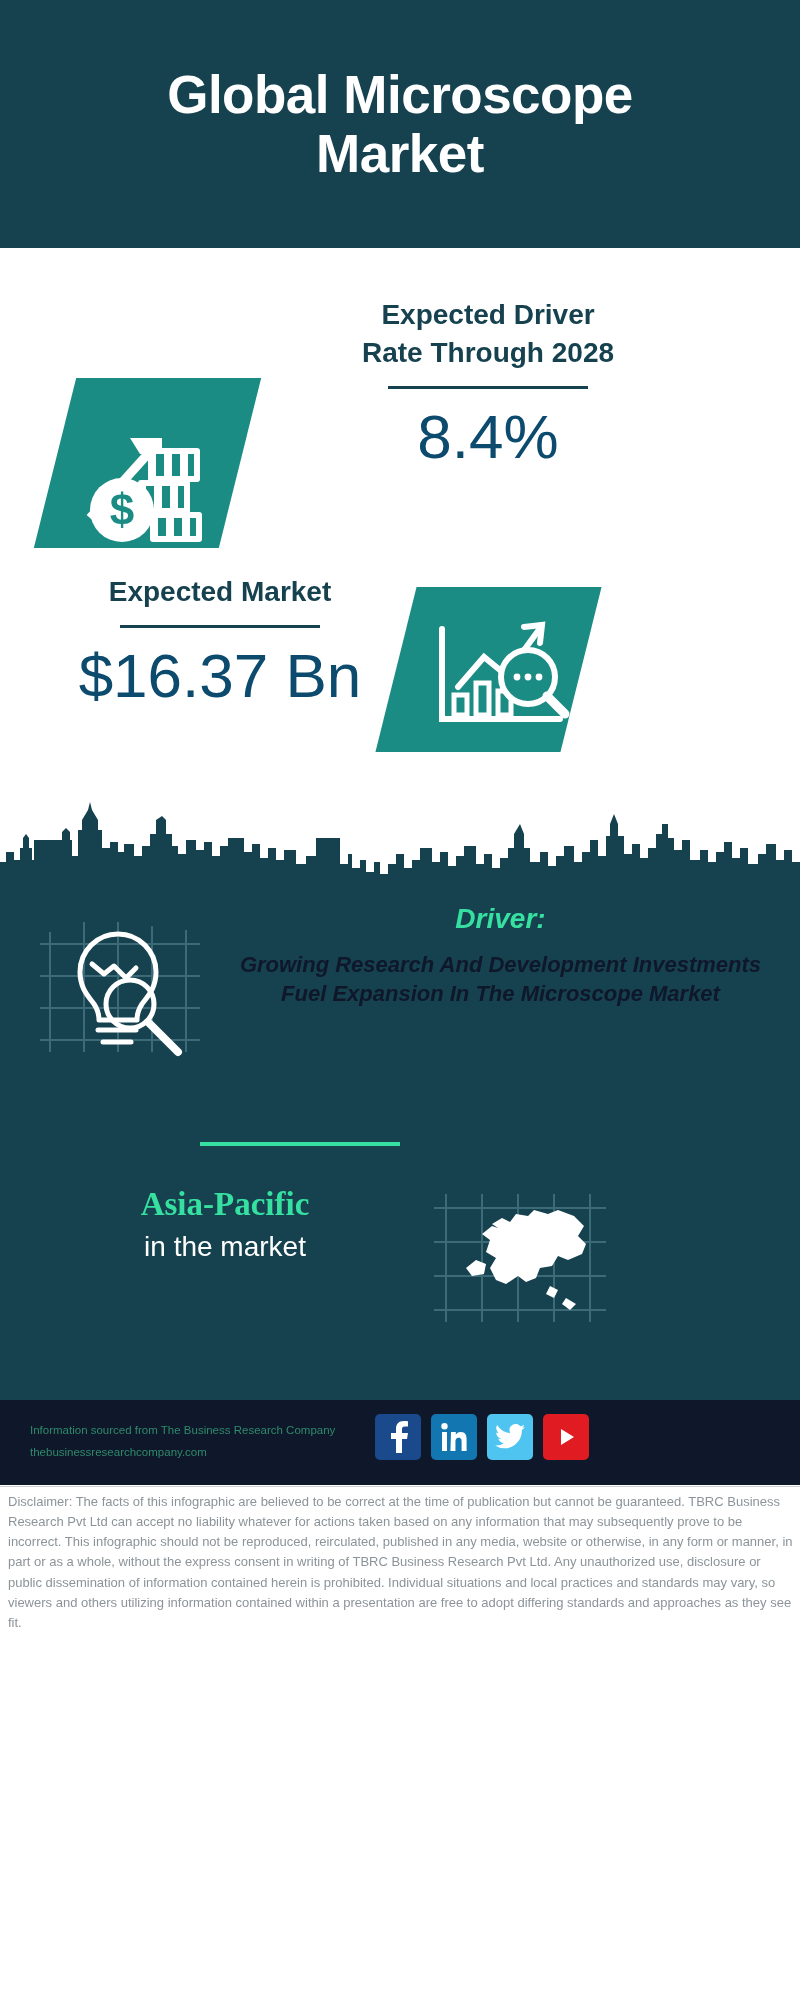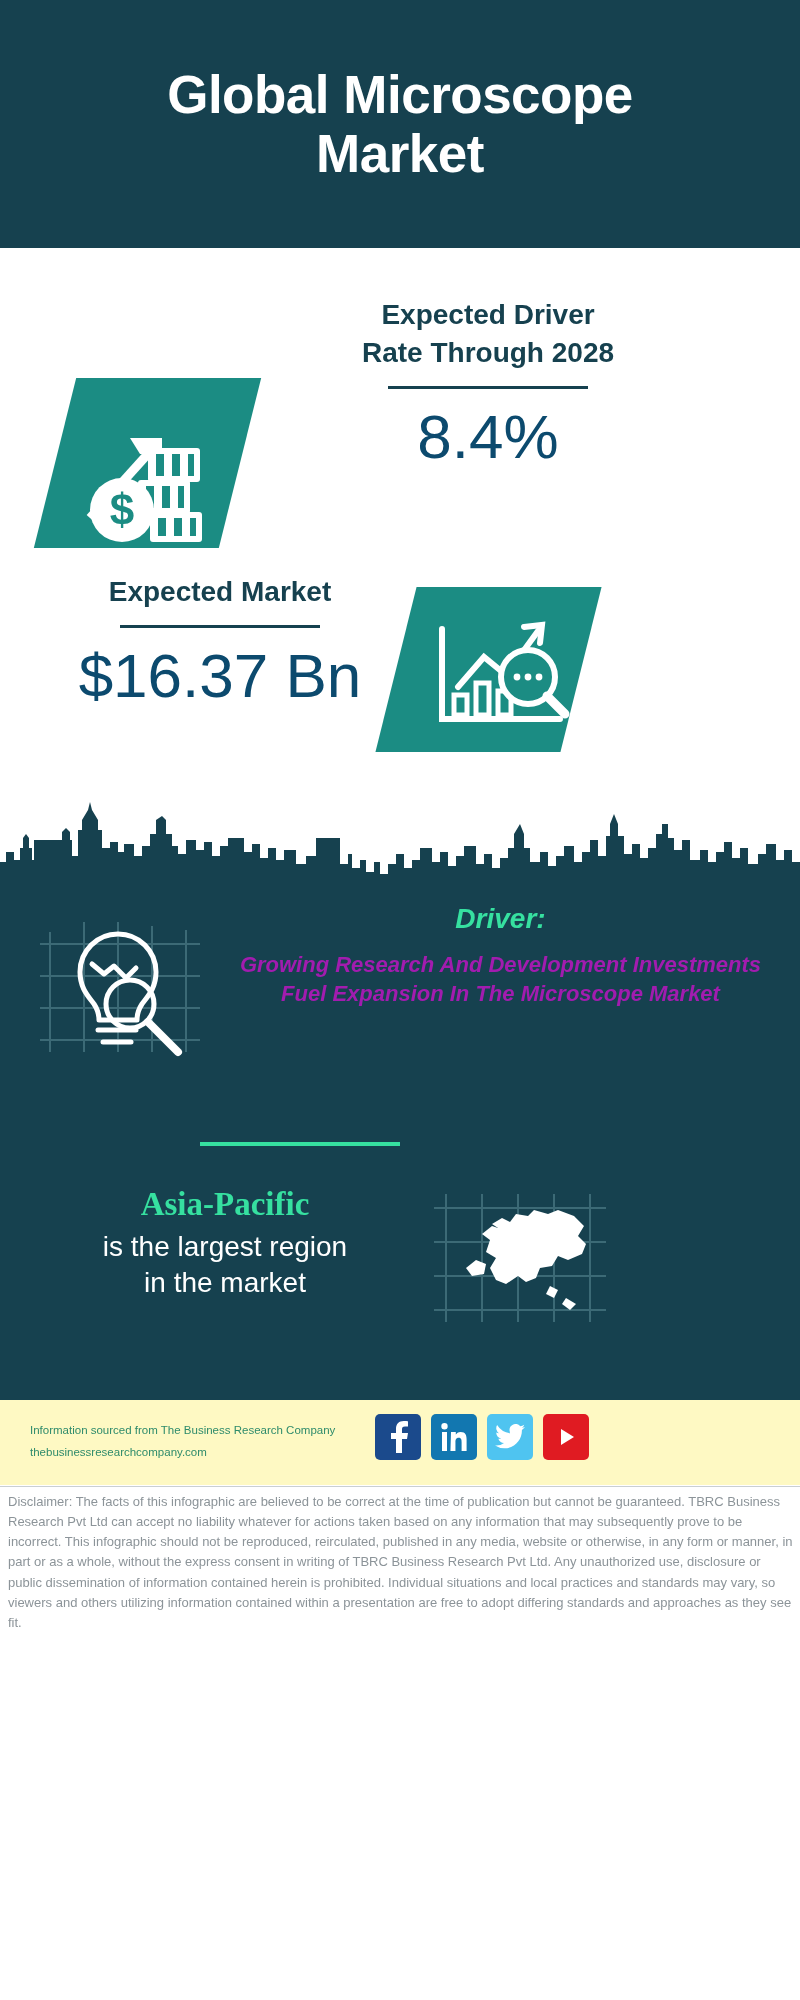--- a/index.html
+++ b/index.html
@@ -66,38 +66,38 @@
     position:absolute;left:0;top:105px;width:800px;height:505px;
     background:#16414F;
   }
 
   .driver-icon{position:absolute;left:38px;top:122px;width:170px;height:150px;}
   .driver-block{position:absolute;left:228px;top:112px;width:545px;text-align:center;font-style:italic;}
   .driver-head{
     color:#36E0A0;font-weight:bold;font-size:28px;line-height:1.2;
   }
   .driver-body{
-    color:#a21caf;font-weight:bold;font-size:22px;line-height:1.32;margin-top:14px;
+    color:#0f172a;font-weight:bold;font-size:22px;line-height:1.32;margin-top:14px;
   }
   .rule-green{
     position:absolute;left:200px;top:352px;width:200px;height:4px;background:#36E0A0;
   }
 
   .region-block{position:absolute;left:40px;top:395px;width:370px;text-align:center;}
   .region-name{
     color:#36E0A0;font-weight:bold;font-size:33px;line-height:1.2;font-family:Liberation Serif, serif;
   }
   .region-sub{
     color:#ffffff;font-weight:normal;font-size:28px;line-height:1.3;margin-top:4px;
   }
   .map-icon{position:absolute;left:430px;top:400px;width:180px;height:135px;}
 
   
   .srcbar{
-    position:absolute;left:0;top:1400px;width:800px;height:85px;background:#fef9c3;
+    position:absolute;left:0;top:1400px;width:800px;height:85px;background:#0f172a;
   }
   .src-text{
     position:absolute;left:30px;top:20px;width:350px;
     color:#2E8B6B;font-size:11.5px;line-height:1.9;
   }
   .socials{position:absolute;left:375px;top:14px;display:flex;gap:10px;}
   .soc{
     width:46px;height:46px;border-radius:5px;
     display:flex;align-items:center;justify-content:center;
   }
@@ -225,21 +225,20 @@
     <div class="driver-block">
       <div class="driver-head">Driver:</div>
       <div class="driver-body">Growing Research And Development Investments Fuel Expansion In The Microscope Market</div>
     </div>
 
     <div class="rule-green"></div>
 
     <div class="region-block">
       <div class="region-name">Asia-Pacific</div>
       <div class="region-sub">
-        <div>is the largest region</div>
         <div>in the market</div>
       </div>
     </div>
 
     <svg class="map-icon" viewBox="0 0 180 135">
       <g stroke="#3C6A76" stroke-width="2" fill="none">
         <path d="M16 4 L16 132"></path>
           <path d="M52 4 L52 132"></path>
           <path d="M88 4 L88 132"></path>
         <path d="M124 4 L124 132"></path>

